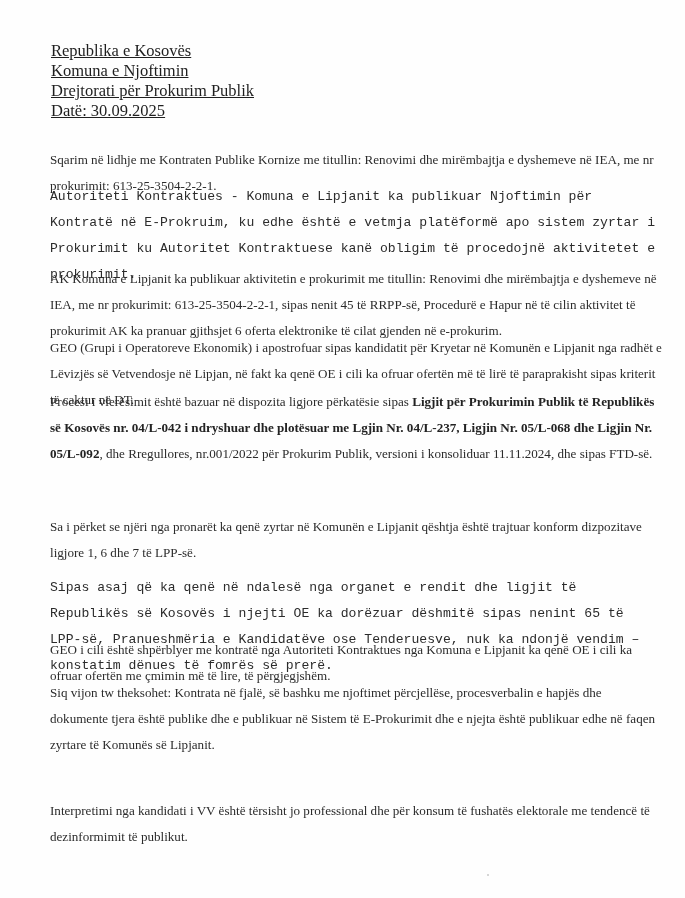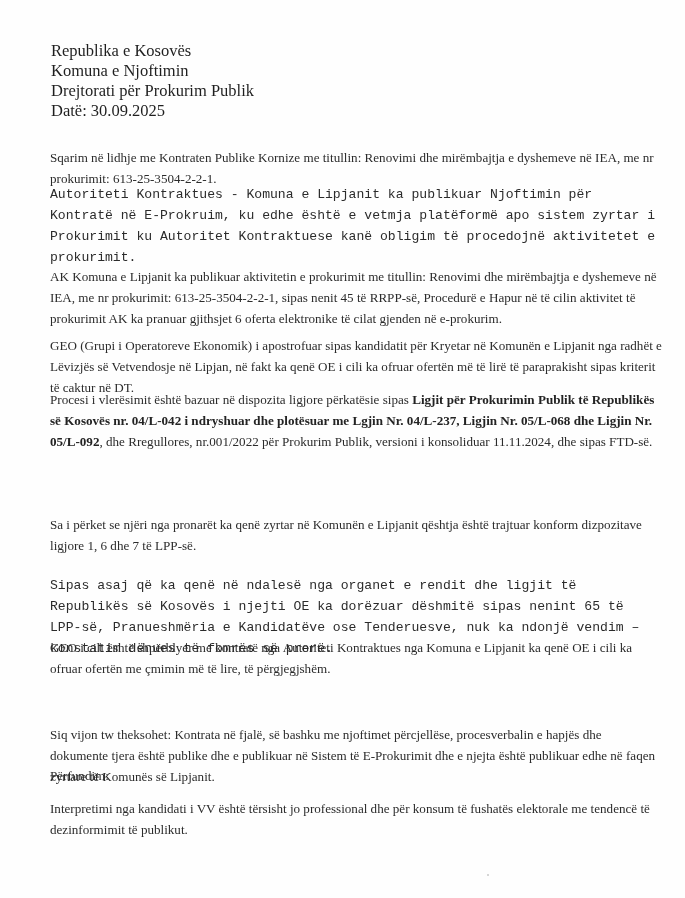--- a/index.html
+++ b/index.html
@@ -22,29 +22,30 @@
       background: #fefefe;
     }
     .header {
       position: absolute;
       left: 51px;
       top: 41px;
       font-family: "Liberation Serif", serif;
       font-size: 16.5px;
       line-height: 20px;
       color: #1f1f1f;
+      text-decoration: underline;
     }
     .header div { white-space: nowrap; }
     .body-text {
       position: absolute;
       left: 50px;
       width: 612px;
       font-family: "Liberation Serif", serif;
       font-size: 13.1px;
-      line-height: 21px;
+      line-height: 26px;
       color: #2b2b2b;
       margin: 0;
     }
     .bold {
       font-weight: bold;
       color: #232323;
     }
     .scan-dot {
       position: absolute;
       left: 487px;
@@ -56,21 +57,21 @@
     }
     #p1  { top: 147px; }
     #p2  { top: 184px; font-family: Liberation Mono, monospace; }
     #p3  { top: 266px; }
     #p4  { top: 335px; }
     #p5  { top: 389px; }
     #p6  { top: 471px; }
     #p7  { top: 514px; }
     #p8  { top: 575px; font-family: Liberation Mono, monospace; }
     #p9  { top: 637px; }
-    #p10 { top: 680px; margin-top: 44px; }
+    #p10 { top: 680px; }
     #p11 { top: 765px; }
     #p12 { top: 798px; }
   </style>
 </head>
 <body>
 
 <div class="page">
 
   <div class="header">
     <div>Republika e Kosovës</div>
@@ -81,17 +82,16 @@
 
   <p id="p1" class="body-text">Sqarim në lidhje me Kontraten Publike Kornize me titullin: Renovimi dhe mirëmbajtja e dyshemeve në IEA, me nr prokurimit: 613-25-3504-2-2-1.</p>
   <p id="p2" class="body-text">Autoriteti Kontraktues - Komuna e Lipjanit ka publikuar Njoftimin për Kontratë në E-Prokruim, ku edhe është e vetmja  platëformë apo sistem zyrtar i Prokurimit ku Autoritet Kontraktuese kanë obligim të procedojnë aktivitetet e prokurimit.</p>
   <p id="p3" class="body-text">AK Komuna e Lipjanit ka publikuar aktivitetin e prokurimit me titullin: Renovimi dhe mirëmbajtja e dyshemeve në IEA, me nr prokurimit: 613-25-3504-2-2-1, sipas nenit 45 të RRPP-së, Procedurë e Hapur në të cilin aktivitet të prokurimit AK ka pranuar gjithsjet 6 oferta elektronike të cilat gjenden në e-prokurim.</p>
   <p id="p4" class="body-text">GEO (Grupi i Operatoreve Ekonomik) i apostrofuar sipas kandidatit për Kryetar në Komunën e Lipjanit nga radhët e Lëvizjës së Vetvendosje në Lipjan, në fakt ka qenë OE i cili ka ofruar ofertën më të lirë të paraprakisht sipas kriterit të caktur në DT.</p>
   <p id="p5" class="body-text"><span>Procesi i vlerësimit është bazuar në dispozita ligjore  përkatësie sipas </span><span class="bold">Ligjit për Prokurimin Publik të Republikës së Kosovës nr. 04/L-042 i ndryshuar dhe plotësuar me Lgjin Nr. 04/L-237, Ligjin Nr. 05/L-068 dhe Ligjin Nr. 05/L-092</span><span>, dhe Rregullores, nr.001/2022 për Prokurim Publik, versioni i konsoliduar 11.11.2024, dhe sipas FTD-së.</span></p>
   <p id="p7" class="body-text">Sa i përket se njëri nga pronarët ka qenë zyrtar në Komunën e Lipjanit qështja është trajtuar konform dizpozitave ligjore 1, 6 dhe 7 të LPP-së.</p>
   <p id="p8" class="body-text">Sipas asaj që ka qenë në ndalesë nga organet e rendit dhe ligjit të Republikës së Kosovës i njejti OE ka dorëzuar dëshmitë sipas nenint 65 të LPP-së, Pranueshmëria e Kandidatëve ose Tenderuesve, nuk ka ndonjë vendim – konstatim dënues të fomrës së prerë.</p>
   <p id="p9" class="body-text">GEO i cili është shpërblyer me kontratë nga Autoriteti Kontraktues nga Komuna e Lipjanit ka qenë OE i cili ka ofruar ofertën me çmimin më të lire, të përgjegjshëm.</p>
   <p id="p10" class="body-text">Siq vijon tw theksohet: Kontrata në fjalë, së bashku me njoftimet përcjellëse, procesverbalin e hapjës dhe dokumente tjera është publike dhe e publikuar në Sistem të E-Prokurimit dhe e njejta është publikuar edhe në faqen zyrtare të Komunës së Lipjanit.</p>
-  <p id="p11" class="body-text">Përfundim:</p>
   <p id="p12" class="body-text">Interpretimi nga kandidati i VV është tërsisht jo professional dhe për konsum të fushatës elektorale me tendencë të dezinformimit të publikut.</p>
 
   <div class="scan-dot"></div>
 </div>
 
 </body></html>

